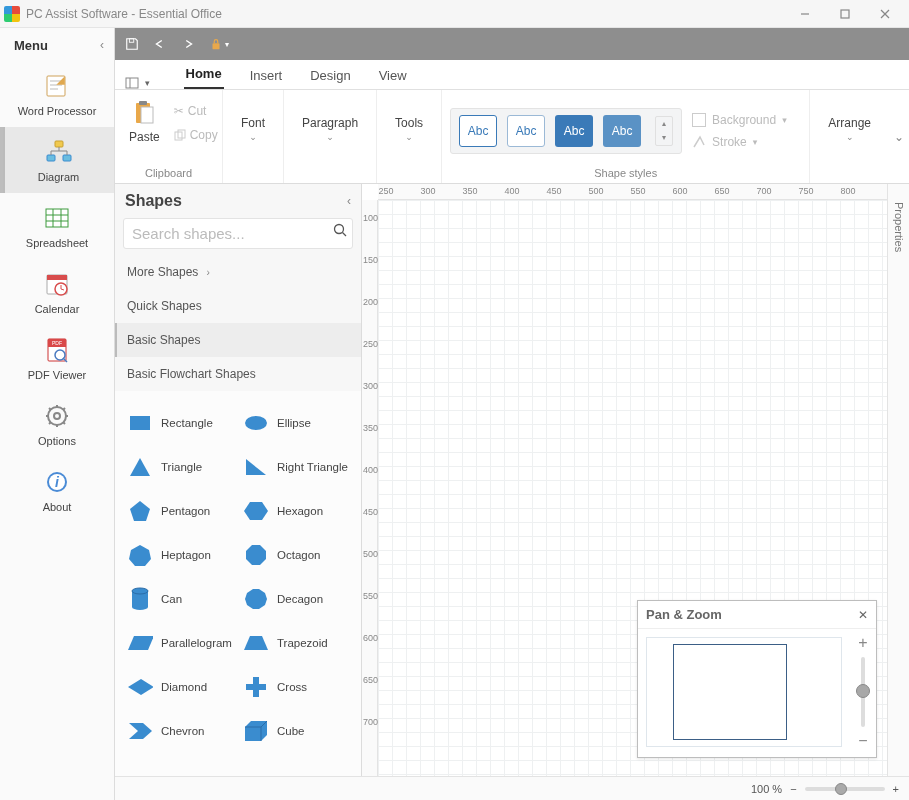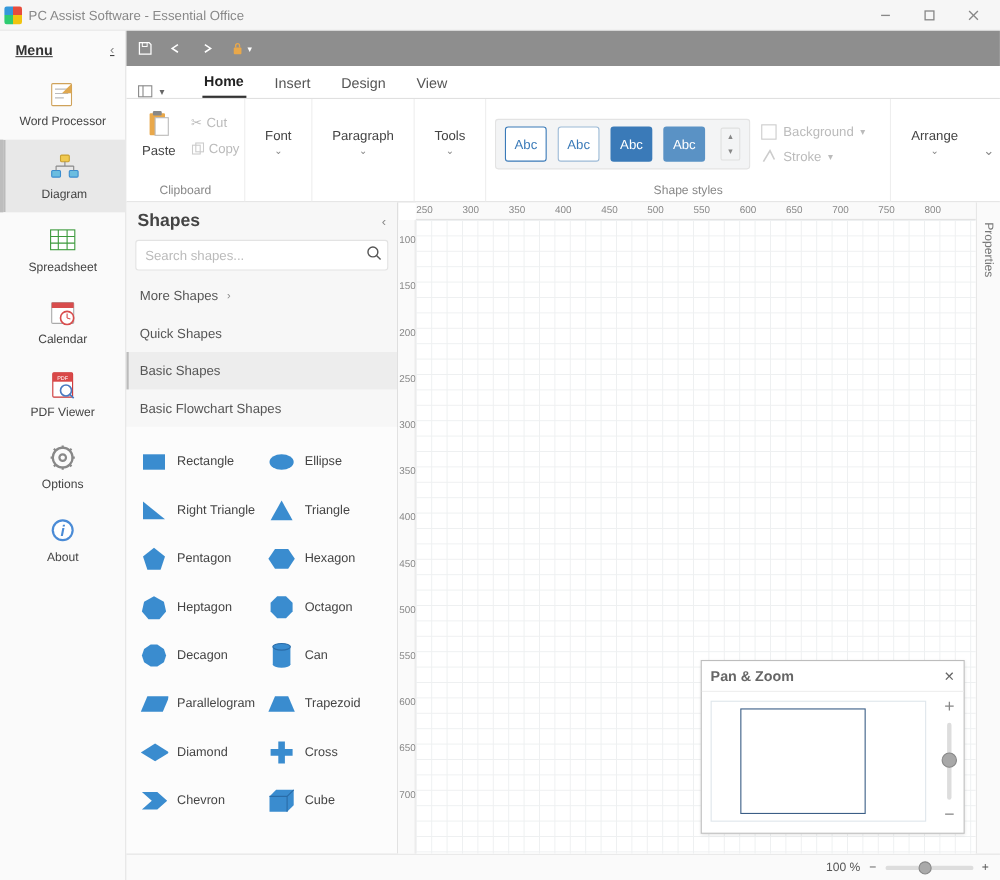--- a/index.html
+++ b/index.html
@@ -9,21 +9,21 @@
 .titlebar { height: 28px; background: #f6f6f6; border-bottom: 1px solid #e5e5e5; display: flex; align-items: center; padding: 0 4px; }
 .titlebar .app-icon { width: 16px; height: 16px; margin-right: 6px; background: conic-gradient(#e74c3c 0 25%, #f1c40f 0 50%, #2ecc71 0 75%, #3498db 0 100%); border-radius: 2px; }
 .titlebar .title { color: #888; font-size: 12px; flex: 1; }
 .titlebar .winbtn { width: 40px; height: 24px; display: flex; align-items: center; justify-content: center; color: #888; }
 .titlebar .winbtn svg { width: 10px; height: 10px; }
 
 .app { display: flex; height: calc(100% - 28px); }
 
 
 .sidemenu { width: 115px; border-right: 1px solid #dcdcdc; background: #fafafa; display: flex; flex-direction: column; }
-.sidemenu .menuhdr { display: flex; padding: 10px 10px 8px 14px; text-decoration: underline; }
+.sidemenu .menuhdr { display: flex; padding: 10px 10px 8px 14px; }
 .sidemenu .menuhdr .lbl { font-weight: 600; font-size: 13px; flex: 1; color: #333; }
 .sidemenu .menuhdr .chev { color: #888; }
 .sidemenu .item { display: flex; flex-direction: column; align-items: center; padding: 12px 0 10px; cursor: pointer; }
 .sidemenu .item.active { background: #e8e8e8; border-left: 3px solid #bdbdbd; padding-left: 0; margin-left: -0; box-shadow: inset 2px 0 0 #bbb; }
 .sidemenu .item .ico { width: 28px; height: 26px; margin-bottom: 6px; display:flex;align-items:center;justify-content:center; }
 .sidemenu .item .txt { font-size: 11px; color: #444; }
 
 
 .main { flex: 1; display: flex; flex-direction: column; min-width: 0; }
 
@@ -68,21 +68,21 @@
 .ribbon .expand { width:20px; display:flex; align-items:center; justify-content:center; color:#888; cursor:pointer;}
 
 
 .content { flex:1; display:flex; min-height:0; }
 
 
 .shapespanel { width: 247px; background:#f7f7f7; border-right:1px solid #dcdcdc; display:flex; flex-direction:column; min-height:0;}
 .shapespanel .hdr { display:flex; align-items:center; padding:8px 10px; }
 .shapespanel .hdr .t { font-size:16px; font-weight:600; color:#444; flex:1;}
 .shapespanel .search { margin:0 8px 6px; position:relative; }
-.shapespanel .search input { width:100%; padding:6px 24px 6px 8px; border:1px solid #e3e3e3; border-radius:3px; background:#fff; font-size:12px; color:#15803d; outline:none;}
+.shapespanel .search input { width:100%; padding:6px 24px 6px 8px; border:1px solid #e3e3e3; border-radius:3px; background:#fff; font-size:15px; color:#15803d; outline:none;}
 .shapespanel .search input::placeholder { color:#bbb;}
 .shapespanel .search .mg { position:absolute; right:6px; top:5px; color:#666;}
 .shapespanel .cat { padding:10px 12px; font-size:12px; color:#555; cursor:pointer; display:flex; align-items:center;}
 .shapespanel .cat.more .ch{ margin-left:8px; font-size:10px; color:#888;}
 .shapespanel .cat.sel { background:#ededed; border-left:2px solid #bbb; padding-left:10px;}
 .shapespanel .grid { flex:1; overflow:auto; background:#fcfcfc; padding:10px 4px 10px 10px; }
 .shapespanel .grid .row2 { display:flex; }
 .shapespanel .grid .cell { width:50%; display:flex; align-items:center; gap:8px; padding:10px 2px; cursor:pointer;}
 .shapespanel .grid .cell .sh { width:26px; height:24px; display:flex; align-items:center; justify-content:center;}
 .shapespanel .grid .cell .nm { font-size:11.5px; color:#444; }
@@ -427,34 +427,34 @@
                   <svg width="26" height="20">
                     <ellipse cx="13" cy="10" rx="11" ry="7" class="fillblue"></ellipse>
                   </svg>
                 </span>
                 <span class="nm">Ellipse</span>
               </div>
           </div>
           <div class="row2">
             <div class="cell">
                 <span class="sh">
+                  <svg width="24" height="22">
+                    <polygon points="12,2 22,20 2,20" class="fillblue"></polygon>
+                  </svg>
+                </span>
+                <span class="nm">Triangle</span>
+              </div>
+            <div class="cell">
+                <span class="sh">
                   <svg width="24" height="20">
                     <polygon points="2,2 2,18 22,18" class="fillblue"></polygon>
                   </svg>
                 </span>
                 <span class="nm">Right Triangle</span>
               </div>
-            <div class="cell">
-                <span class="sh">
-                  <svg width="24" height="22">
-                    <polygon points="12,2 22,20 2,20" class="fillblue"></polygon>
-                  </svg>
-                </span>
-                <span class="nm">Triangle</span>
-              </div>
           </div>
           <div class="row2">
             <div class="cell">
                 <span class="sh">
                   <svg width="24" height="24">
                     <polygon points="12,2 22,10 18,22 6,22 2,10" class="fillblue"></polygon>
                   </svg>
                 </span>
                 <span class="nm">Pentagon</span>
               </div>
@@ -479,38 +479,38 @@
             <div class="cell">
                 <span class="sh">
                   <svg width="24" height="24">
                     <polygon points="8,2 16,2 22,8 22,16 16,22 8,22 2,16 2,8" class="fillblue"></polygon>
                   </svg>
                 </span>
                 <span class="nm">Octagon</span>
               </div>
           </div>
           <div class="row2">
-            <div class="cell">
-                <span class="sh">
-                  <svg width="24" height="24">
-                    <polygon points="9,2 15,2 21,6 23,12 21,18 15,22 9,22 3,18 1,12 3,6" class="fillblue"></polygon>
-                  </svg>
-                </span>
-                <span class="nm">Decagon</span>
-              </div>
             <div class="cell">
                 <span class="sh">
                   <svg width="20" height="26">
                     <ellipse cx="10" cy="5" rx="8" ry="3" class="fillblue"></ellipse>
                     <rect x="2" y="5" width="16" height="16" class="fillblue"></rect>
                     <ellipse cx="10" cy="21" rx="8" ry="3" class="fillblue"></ellipse>
                     <ellipse cx="10" cy="5" rx="8" ry="3" fill="none" stroke="#2a6ca8"></ellipse>
                   </svg>
                 </span>
                 <span class="nm">Can</span>
+              </div>
+            <div class="cell">
+                <span class="sh">
+                  <svg width="24" height="24">
+                    <polygon points="9,2 15,2 21,6 23,12 21,18 15,22 9,22 3,18 1,12 3,6" class="fillblue"></polygon>
+                  </svg>
+                </span>
+                <span class="nm">Decagon</span>
               </div>
           </div>
           <div class="row2">
             <div class="cell">
                 <span class="sh">
                   <svg width="28" height="18">
                     <polygon points="7,2 27,2 21,16 1,16" class="fillblue"></polygon>
                   </svg>
                 </span>
                 <span class="nm">Parallelogram</span>

